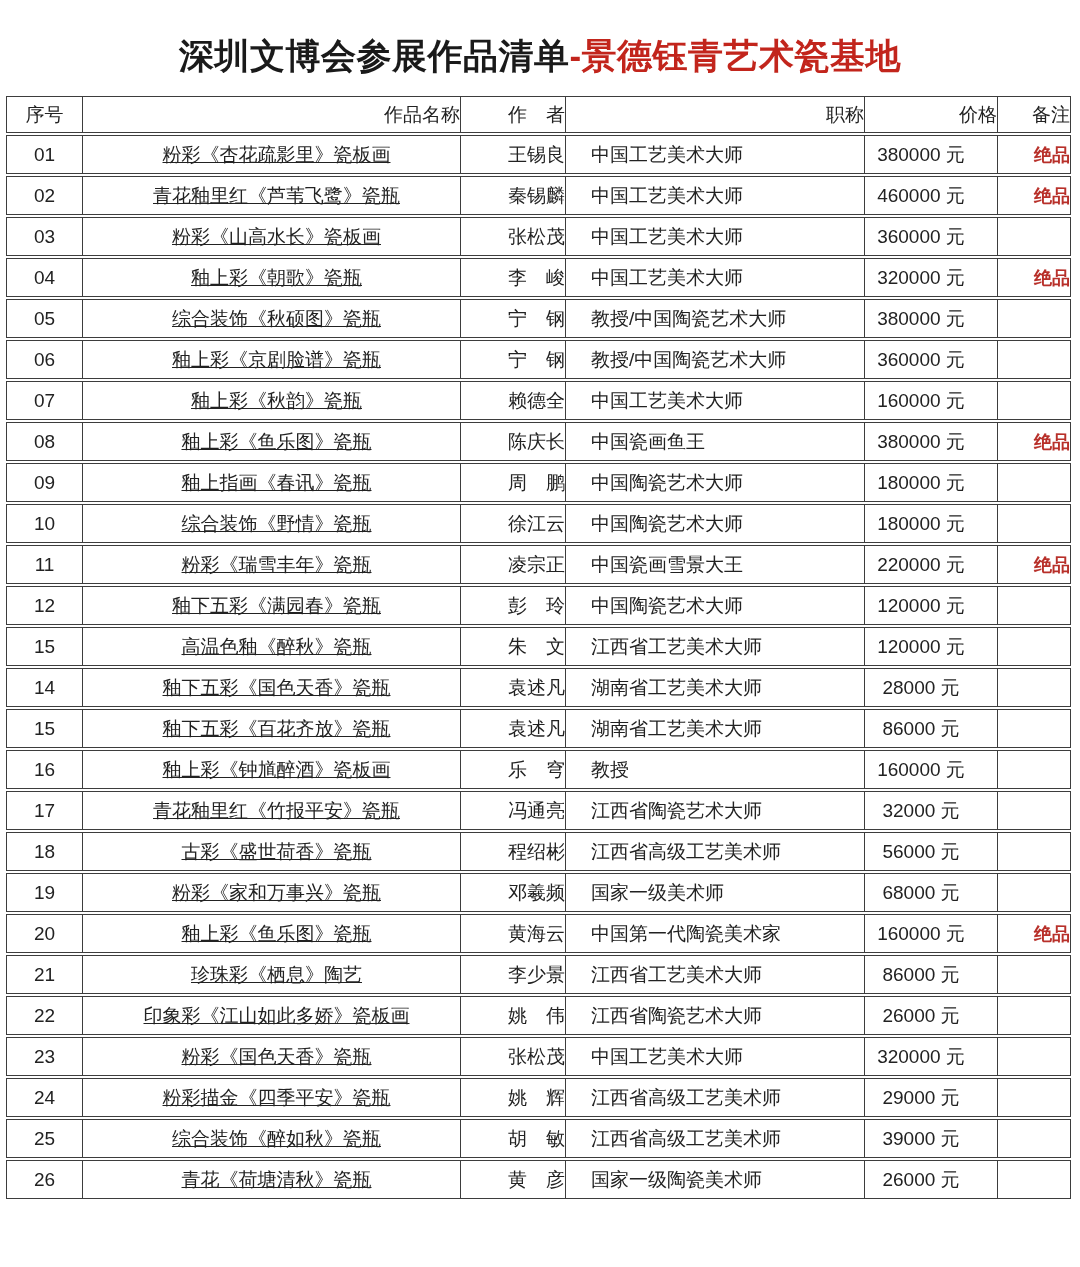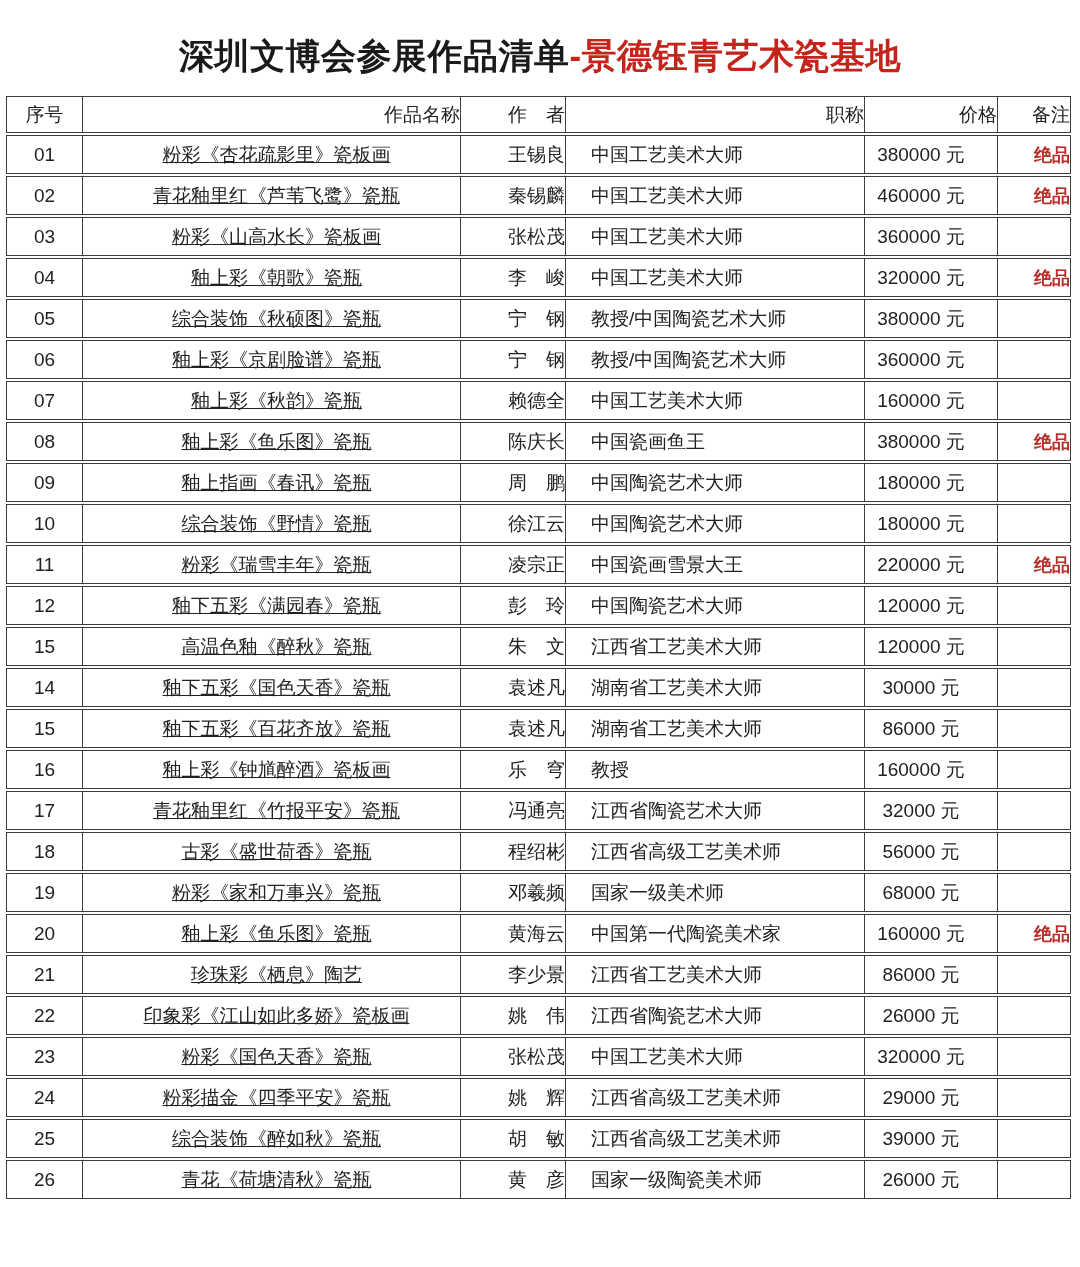--- a/index.html
+++ b/index.html
@@ -191,21 +191,21 @@
         <td class="col-author">朱　文</td>
         <td class="col-title">江西省工艺美术大师</td>
         <td class="col-price">120000 元</td>
         <td class="col-note"></td>
       </tr>
       <tr>
         <td class="col-no">14</td>
         <td class="col-name">釉下五彩《国色天香》瓷瓶</td>
         <td class="col-author">袁述凡</td>
         <td class="col-title">湖南省工艺美术大师</td>
-        <td class="col-price">30000 元</td>
+        <td class="col-price">28000 元</td>
         <td class="col-note"></td>
       </tr>
       <tr>
         <td class="col-no">15</td>
         <td class="col-name">釉下五彩《百花齐放》瓷瓶</td>
         <td class="col-author">袁述凡</td>
         <td class="col-title">湖南省工艺美术大师</td>
         <td class="col-price">86000 元</td>
         <td class="col-note"></td>
       </tr>

